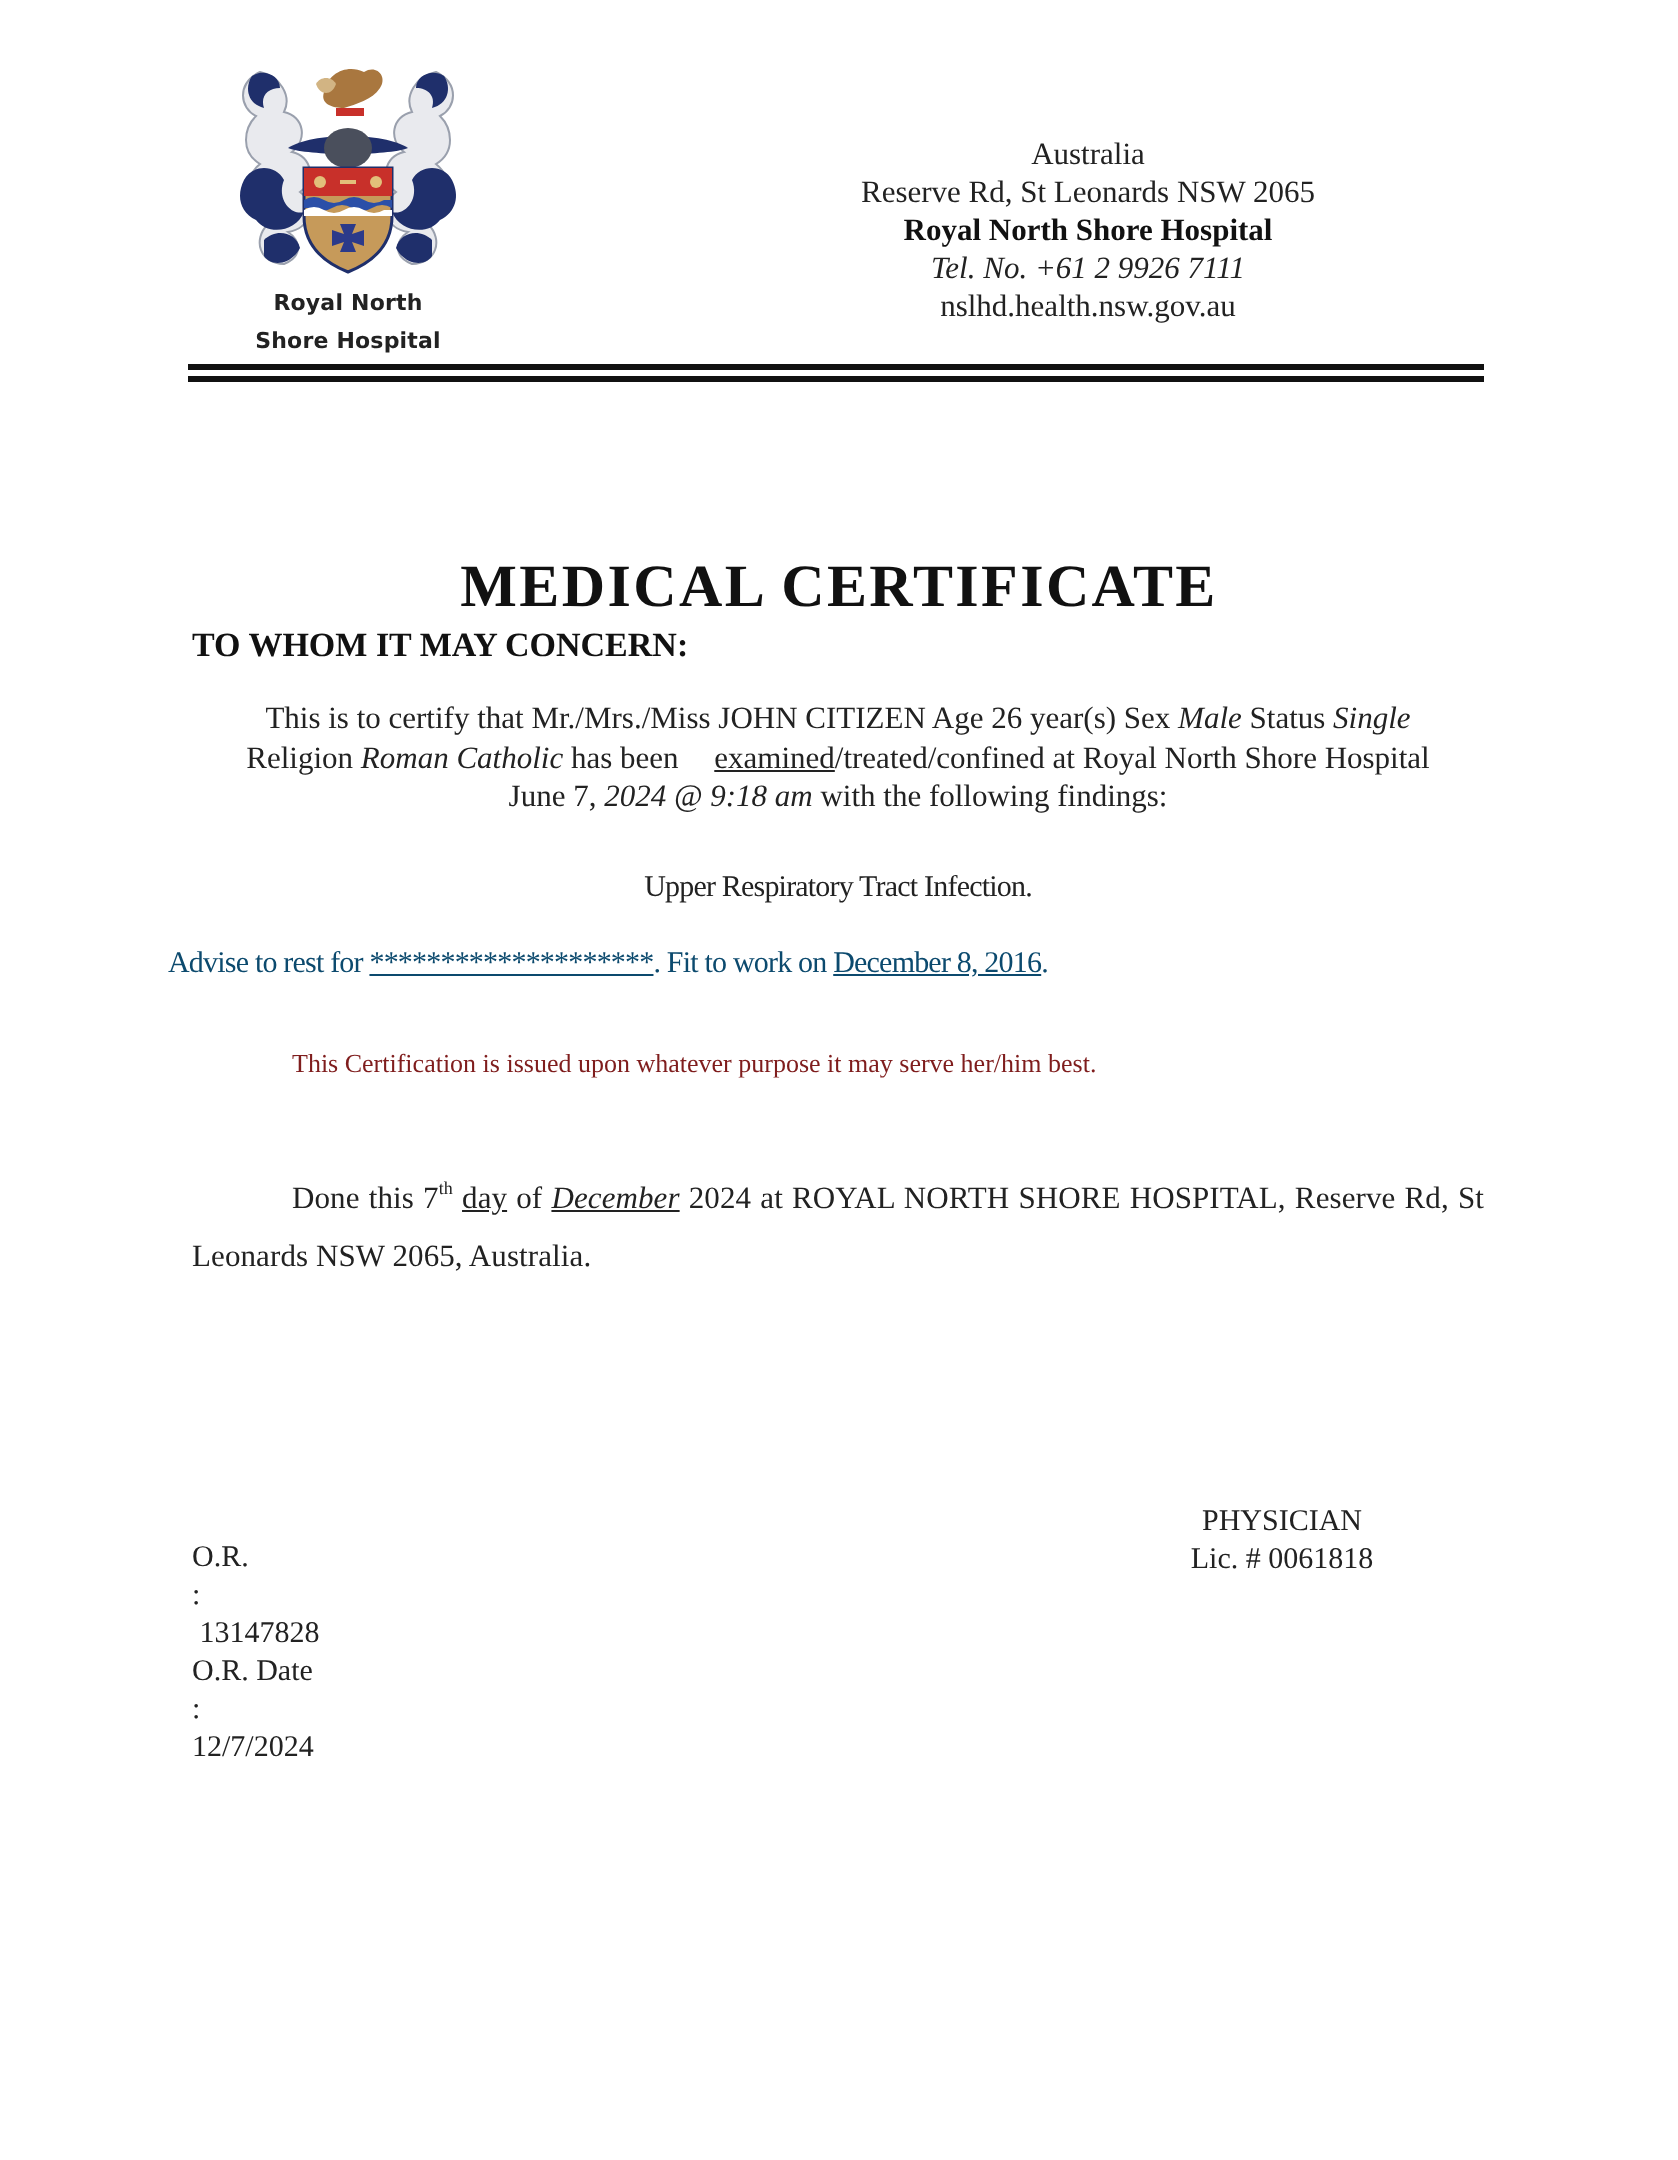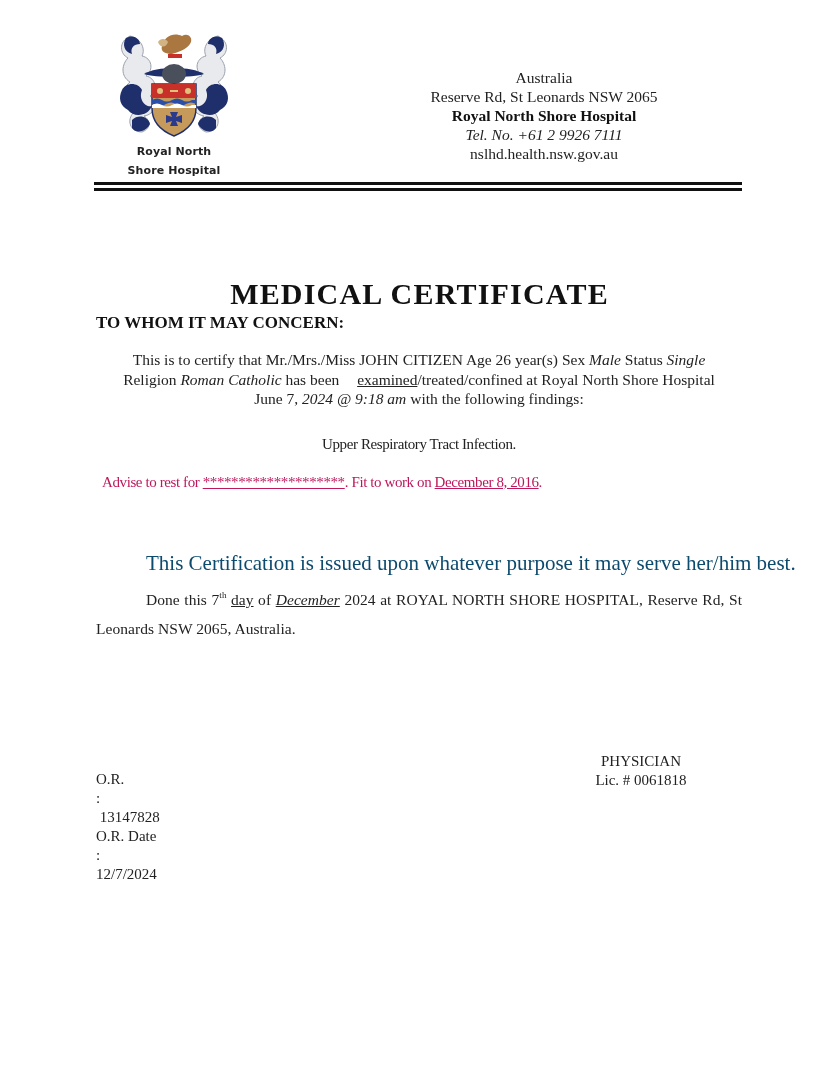--- a/index.html
+++ b/index.html
@@ -48,28 +48,28 @@
     }
     .para1 i { font-style: italic; }
     .para1 u { text-decoration: underline; margin-left: 14px; }
 
     .finding {
       position: absolute; left: 96px; top: 436px; width: 646px; text-align: center;
       font-size: 15px; color: #222; letter-spacing: -0.4px;
     }
 
     .advise {
-      position: absolute; left: 102px; top: 474px; width: 646px;
-      font-size: 15px; color: #be185d; letter-spacing: -0.4px;
+      position: absolute; left: 84px; top: 474px; width: 646px;
+      font-size: 15px; color: #0c4a6e; letter-spacing: -0.4px;
     }
     .advise u { text-decoration: underline; }
 
     .cert {
-      position: absolute; left: 146px; top: 551px;
-      font-size: 21px; color: #0c4a6e;
+      position: absolute; left: 146px; top: 524px;
+      font-size: 13px; color: #7f1d1d;
     }
 
     .done {
       position: absolute; left: 96px; top: 585px; width: 646px;
       font-size: 15.5px; line-height: 29px; color: #222; text-align: justify;
       text-indent: 50px; letter-spacing: 0.05px;
     }
     .done sup { font-size: 9px; vertical-align: 7px; line-height: 0; }
     .done u { text-decoration: underline; }
     .done i { font-style: italic; }

